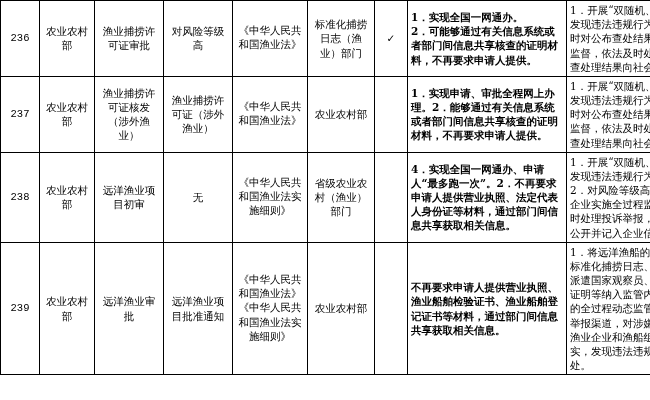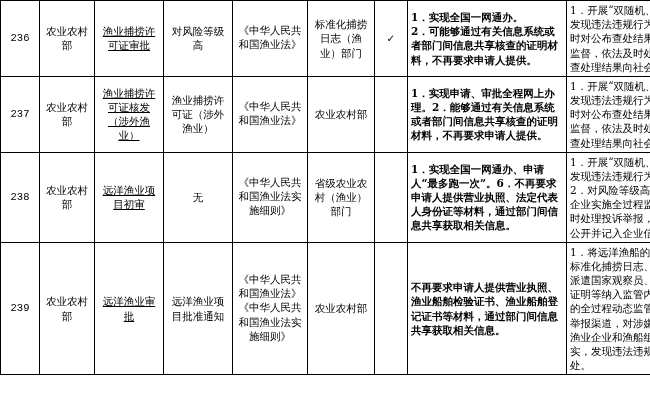--- a/index.html
+++ b/index.html
@@ -32,21 +32,21 @@
     line-height: 1.35;
     text-align: center;
     word-break: break-all;
   }
   td.col-no {
     width: 32px;
     font-family: Liberation Mono, monospace;
     font-size: 11px;
   }
   td.col-dept { width: 48px; }
-  td.col-item { width: 62px; text-decoration: underline; }
+  td.col-item { width: 62px; }
   td.col-sub  { width: 62px; }
   td.col-law  { width: 68px; font-family: Liberation Serif, serif; }
   td.col-org  { width: 60px; }
   td.col-check { width: 26px; font-size: 13px; }
   td.col-measure { width: 152px; text-align: left; font-weight: bold; }
   td.col-super  { width: 160px; text-align: left; }
   .cell-txt {
     display: block;
     white-space: pre-wrap;
   }
@@ -91,21 +91,21 @@
       </tr>
       <tr>
         <td class="col-no">238</td>
         <td class="col-dept">农业农村部</td>
         <td class="col-item">远洋渔业项目初审</td>
         <td class="col-sub">无</td>
         <td class="col-law">《中华人民共和国渔业法实施细则》</td>
         <td class="col-org">省级农业农村（渔业）部门</td>
         <td class="col-check"></td>
         <td class="col-measure left">
-            <span class="cell-txt">1．实现全国一网通办、申请人“最多跑一次”。6．不再要求申请人提供营业执照、法定代表人身份证等材料，通过部门间信息共享获取相关信息。</span>
+            <span class="cell-txt">4．实现全国一网通办、申请人“最多跑一次”。2．不再要求申请人提供营业执照、法定代表人身份证等材料，通过部门间信息共享获取相关信息。</span>
           </td>
         <td class="col-super left">
             <span class="cell-txt">1．开展“双随机、一公开”监管，发现违法违规行为要依法查处。2．对风险等级高、投诉举报多的企业实施全过程监管。3．依法及时处理投诉举报，处理结果向社会公开并记入企业信用档案。</span>
           </td>
       </tr>
       <tr>
         <td class="col-no">239</td>
         <td class="col-dept">农业农村部</td>
         <td class="col-item">远洋渔业审批</td>
         <td class="col-sub">远洋渔业项目批准通知</td>

